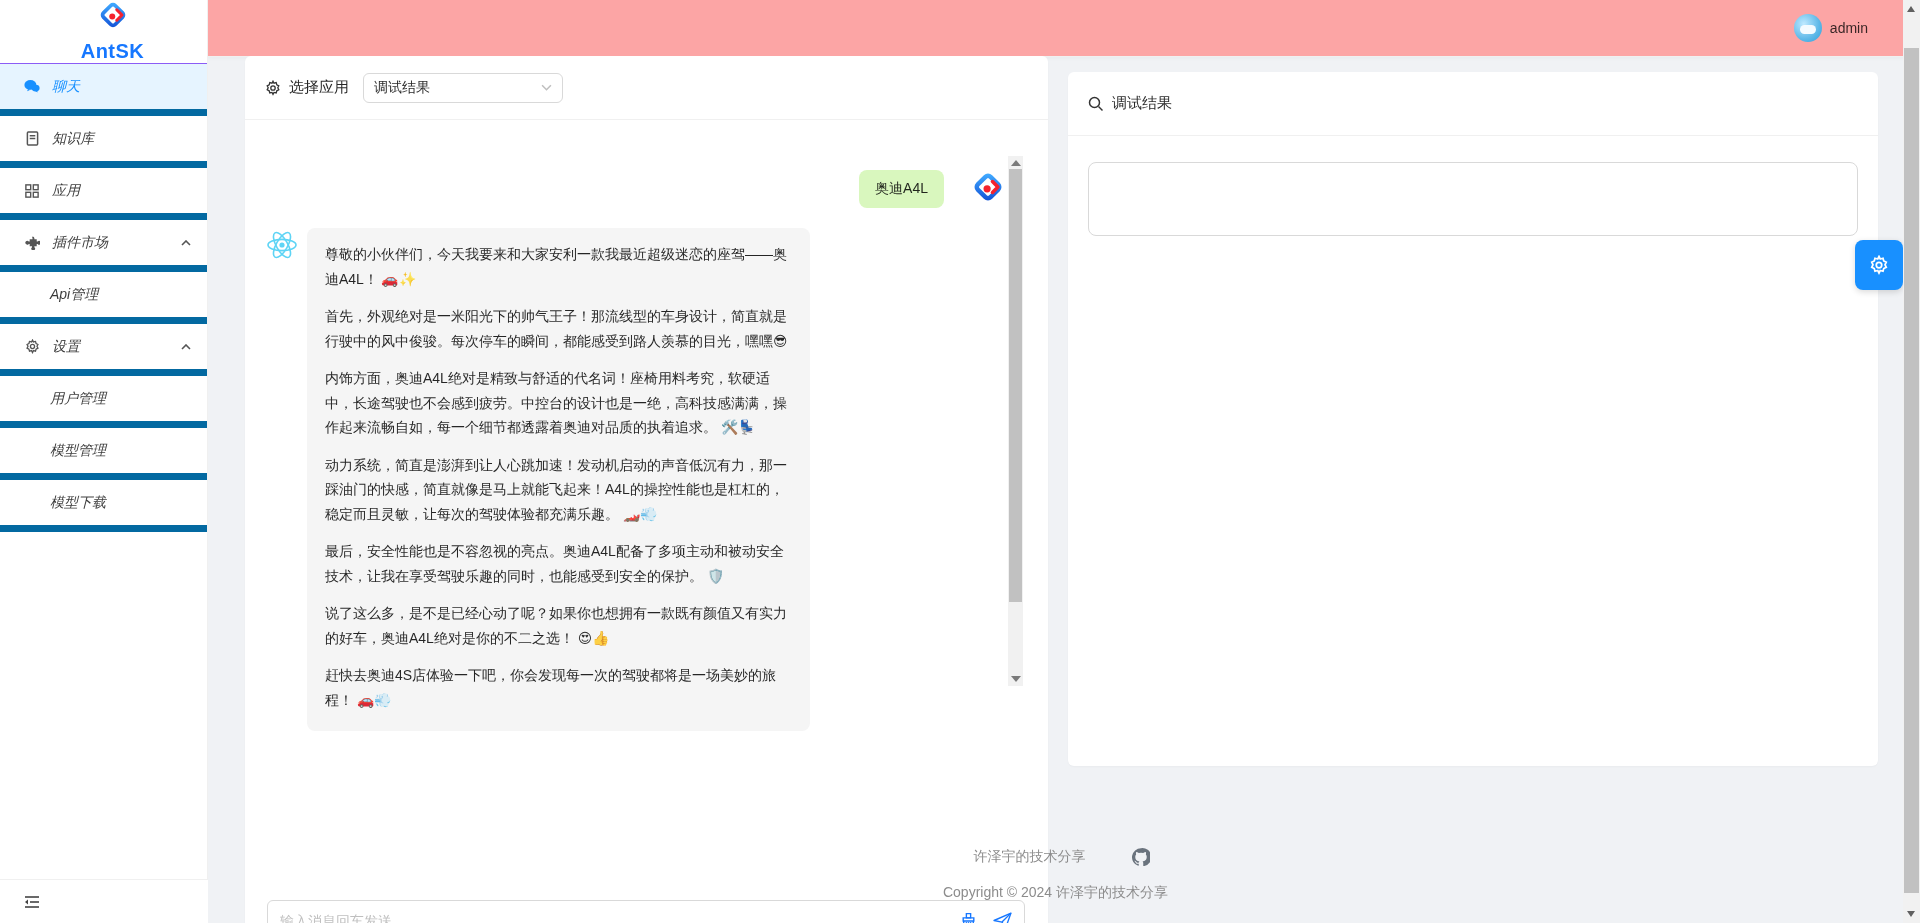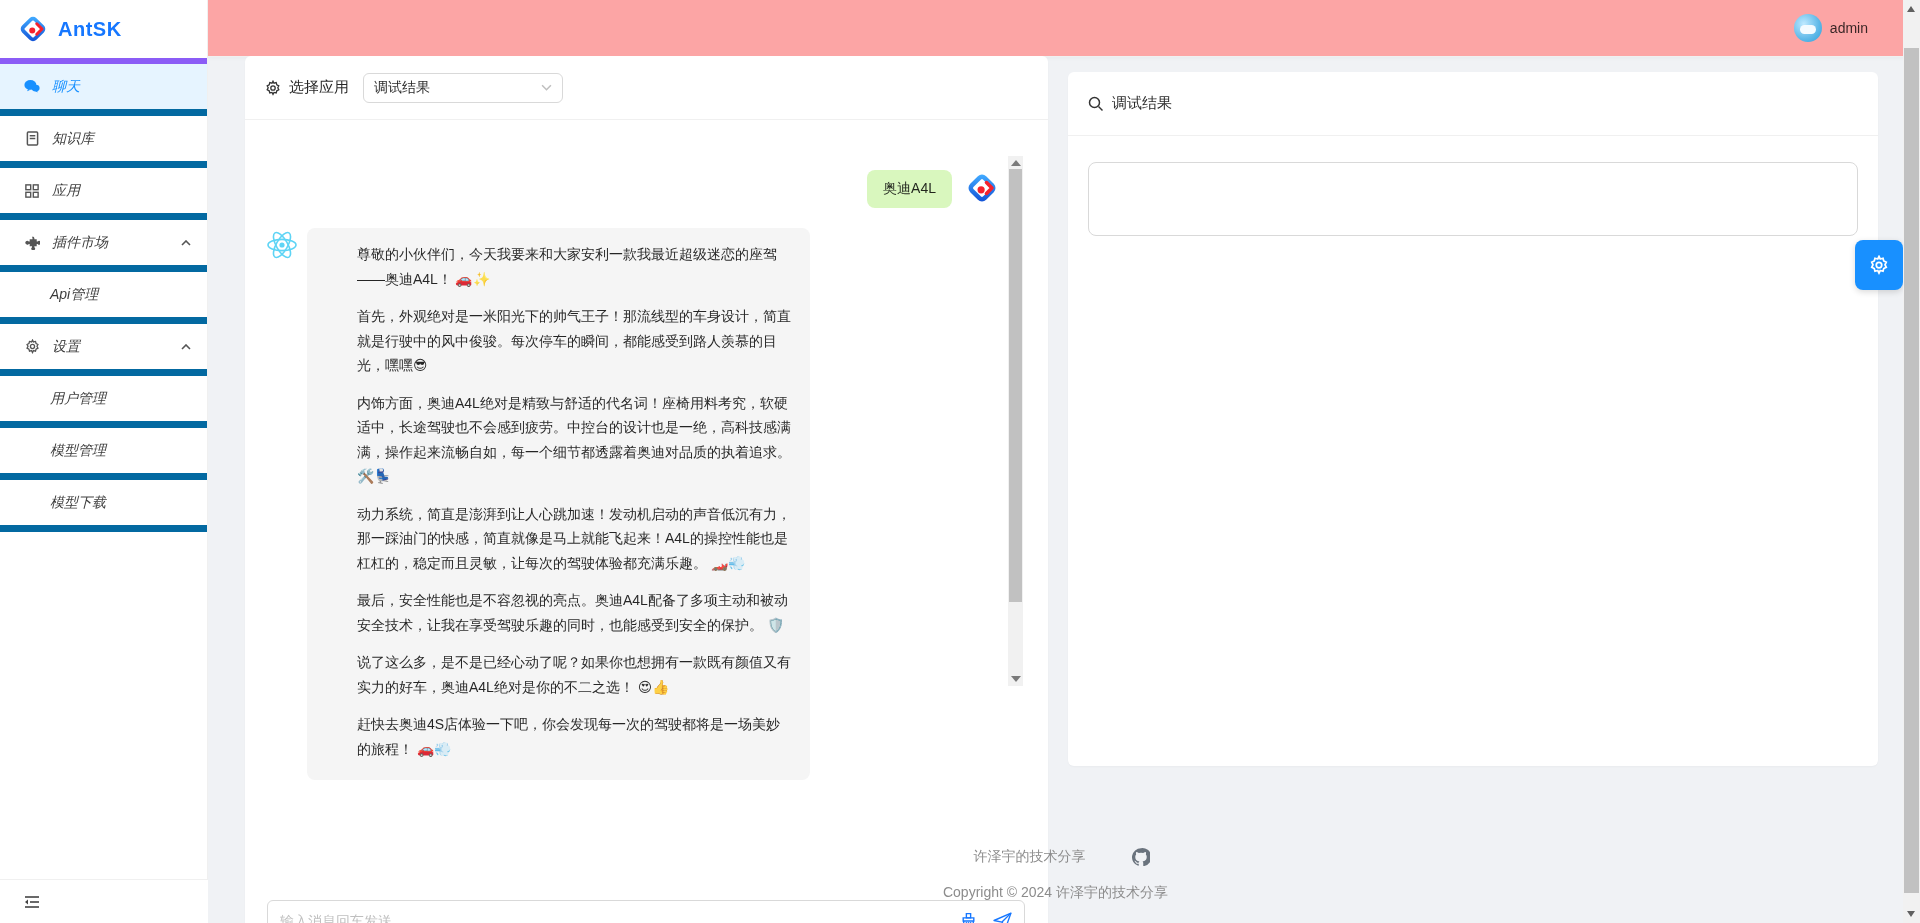--- a/index.html
+++ b/index.html
@@ -8,21 +8,21 @@
 
   
   .header { position:absolute; left:208px; top:0; right:0; height:57px; background:#fca5a5; border-bottom:1px solid #f0f0f0; box-shadow:0 1px 4px rgba(0,21,41,.04); }
   .header-user { position:absolute; right:52px; top:14px; display:flex; align-items:center; gap:8px; cursor:pointer; }
   .avatar { width:28px; height:28px; border-radius:50%; background:radial-gradient(circle at 35% 35%, #bfe9ff 0%, #5db8e8 60%, #2f9fd8 100%); position:relative; overflow:hidden; }
   .avatar::after { content:""; position:absolute; left:6px; top:11px; width:16px; height:9px; background:#f4fbff; border-radius:5px; }
   .header-user span { font-size:14px; color:rgba(0,0,0,.78); }
 
   
   .sidebar { position:absolute; left:0; top:0; width:208px; height:923px; background:#fff; border-right:1px solid #f0f0f0; z-index:5; }
-  .logo-row { height:64px; display:flex; align-items:center; gap:10px; padding-left:18px; border-bottom:6px solid #8b5cf6; }
+  .logo-row { height:64px; display:flex; align-items:center; gap:10px; padding-left:18px; border-bottom:1px solid #8b5cf6;flex-direction:column; }
   .logo-row .brand { font-size:20px; font-weight:bold; color:#1677ff; letter-spacing:.5px; }
   .nav { }
   .nav-item { height:52px; display:flex; align-items:center; gap:12px; padding:0 16px 0 24px; font-size:14px; color:rgba(0,0,0,.78); cursor:pointer; border-bottom:7px solid #0369a1; position:relative;font-style:italic; }
   .nav-item .lbl { flex:1; }
   .nav-item.active { background:#e6f4ff; color:#1890ff; }
   .nav-item.sub { padding-left:50px; }
   .nav-icon { width:16px; height:16px; display:inline-flex; align-items:center; justify-content:center; color:#555; }
   .nav-item.active .nav-icon { color:#1890ff; }
   .caret { color:#666; }
   .collapse-bar { position:absolute; left:0; bottom:0; width:208px; height:44px; border-top:1px solid #f0f0f0; display:flex; align-items:center; padding-left:24px; cursor:pointer; background:#fff; }
@@ -32,25 +32,25 @@
   .chat-card { left:245px; top:56px; width:803px; height:898px; }
   .debug-card { left:1068px; top:72px; width:810px; height:694px; }
 
   .card-head { height:64px; border-bottom:1px solid #f0f0f0; display:flex; align-items:center; padding:0 20px; gap:8px; }
   .card-head .head-label { font-size:15px; color:rgba(0,0,0,.85); }
   .select { margin-left:6px; width:200px; height:30px; border:1px solid #d9d9d9; border-radius:6px; display:flex; align-items:center; justify-content:space-between; padding:0 10px; font-size:14px; color:rgba(0,0,0,.85); cursor:pointer; background:#fff; }
   .select .chev { color:#bfbfbf; font-size:11px; }
 
   
   .messages { position:absolute; left:20px; right:40px; top:65px; bottom:75px; padding-top:44px; overflow:hidden; }
-  .msg-row-user { display:flex; justify-content:flex-end; align-items:flex-end; gap:10px; padding-right:6px; }
+  .msg-row-user { display:flex; justify-content:flex-end; align-items:center; gap:24px; }
   .bubble-user { background:#d9f7be; border-radius:8px; padding:10px 16px; font-size:14px; color:rgba(0,0,0,.85); margin-top:5px; }
   .msg-row-assistant { display:flex; align-items:flex-start; gap:8px; margin-top:20px; }
   .bubble-assistant { background:#f5f5f5; border-radius:8px; padding:14px 18px 6px 18px; width:503px; font-size:14px; color:rgba(0,0,0,.85); line-height:1.75; }
-  .bubble-assistant p { margin-bottom:13px;margin-left:32px; }
+  .bubble-assistant p { margin-bottom:13px; }
   .logo-avatar { width:40px; height:40px; display:flex; align-items:center; justify-content:center; }
   .react-avatar { width:34px; height:34px; display:flex; align-items:center; justify-content:center; }
 
   
   .inner-scroll { position:absolute; right:25px; top:100px; width:15px; height:530px; background:#f1f1f1; }
   .inner-scroll .thumb { position:absolute; left:1px; top:13px; width:13px; height:433px; background:#c1c1c1; }
   .arrow-up, .arrow-down { position:absolute; left:3px; width:0; height:0; border-left:5px solid transparent; border-right:5px solid transparent; }
   .arrow-up { top:4px; border-bottom:6px solid #7a7a7a; }
   .arrow-down { bottom:4px; border-top:6px solid #7a7a7a; }
 

